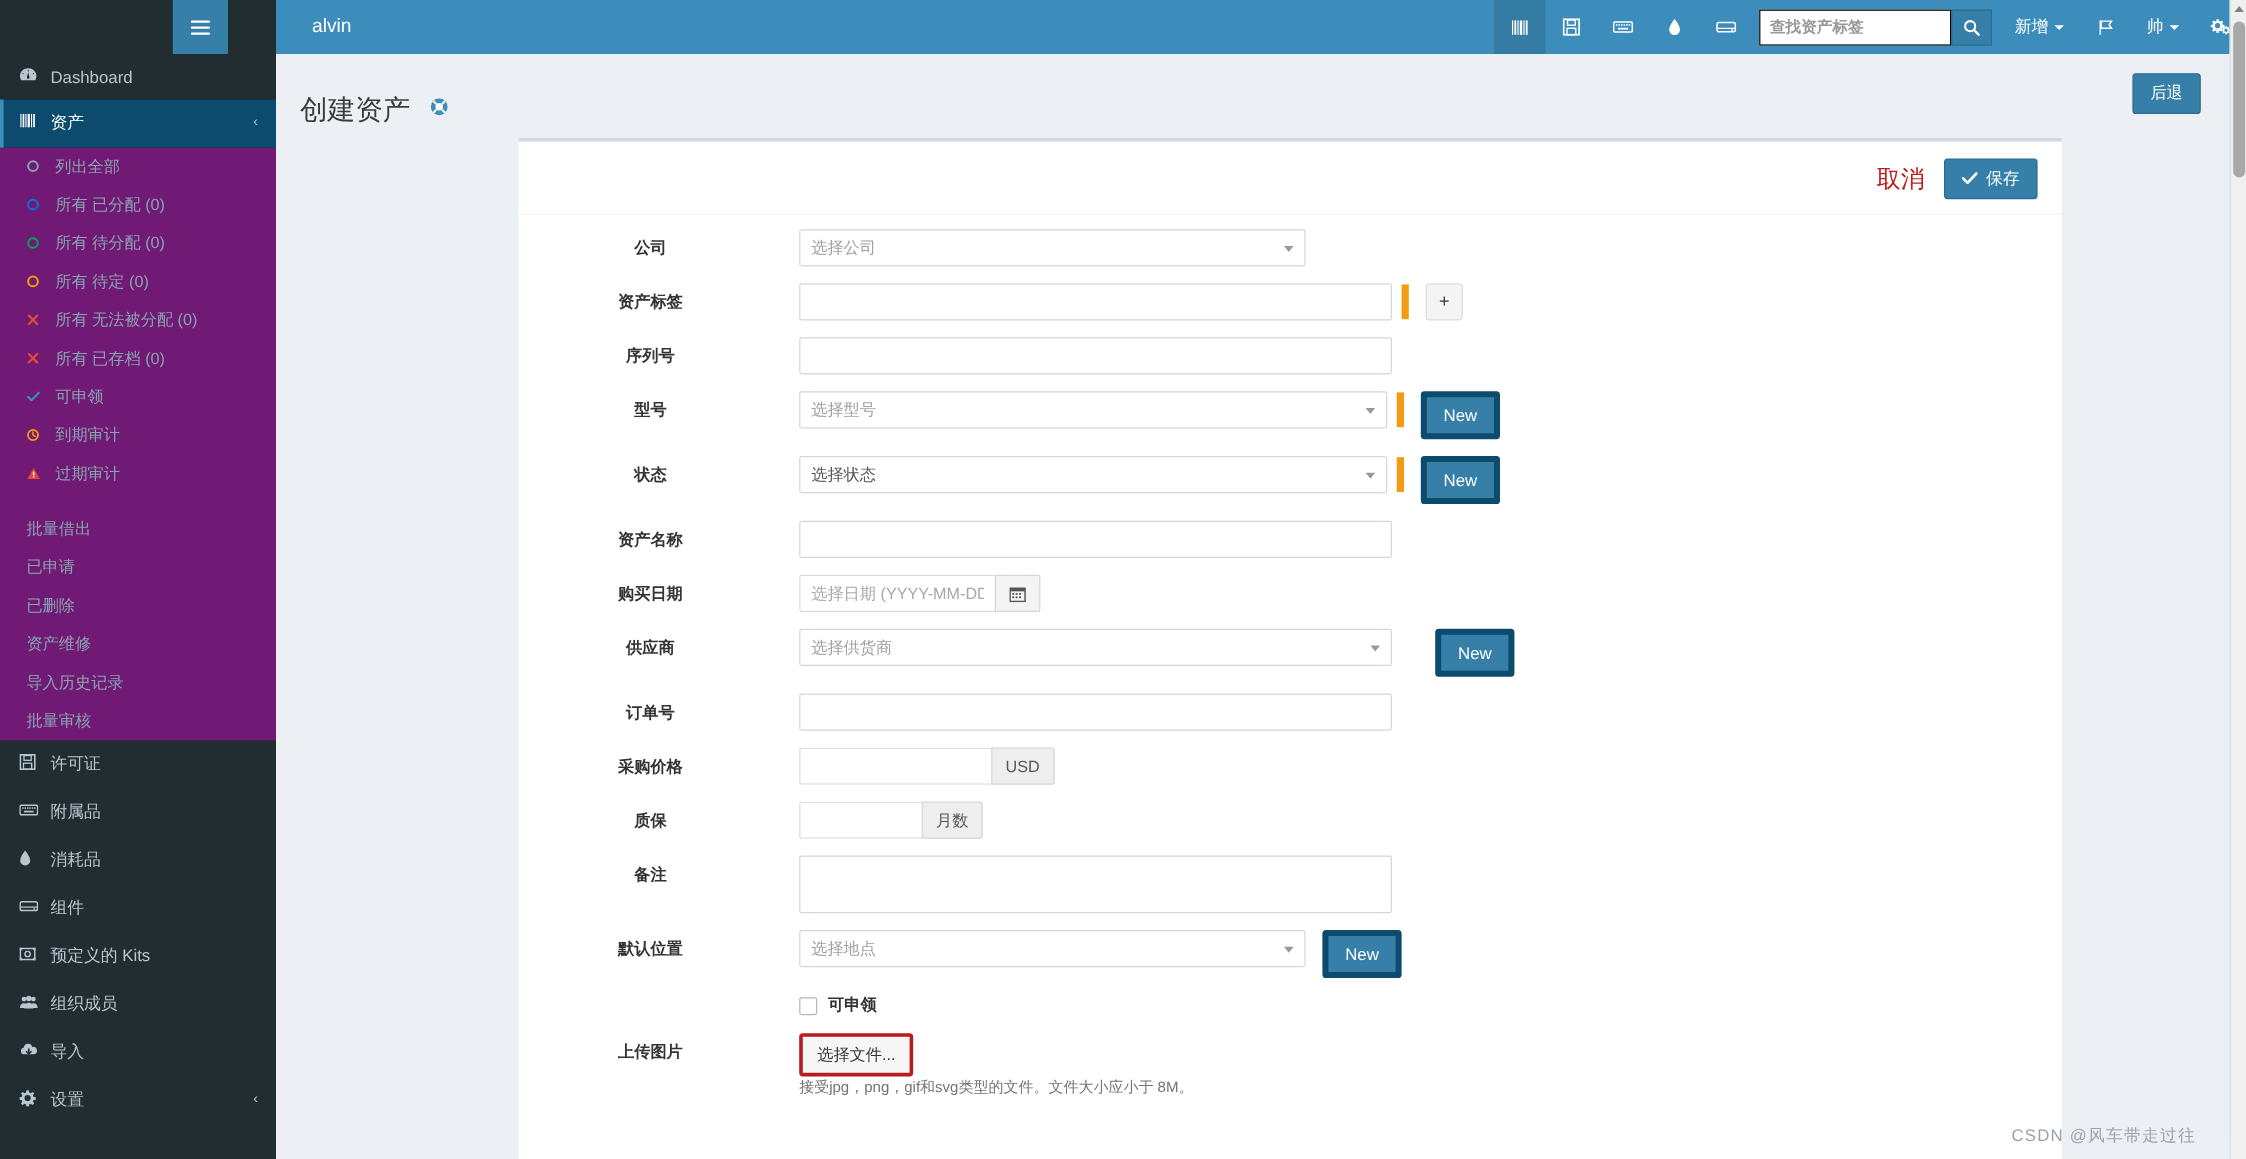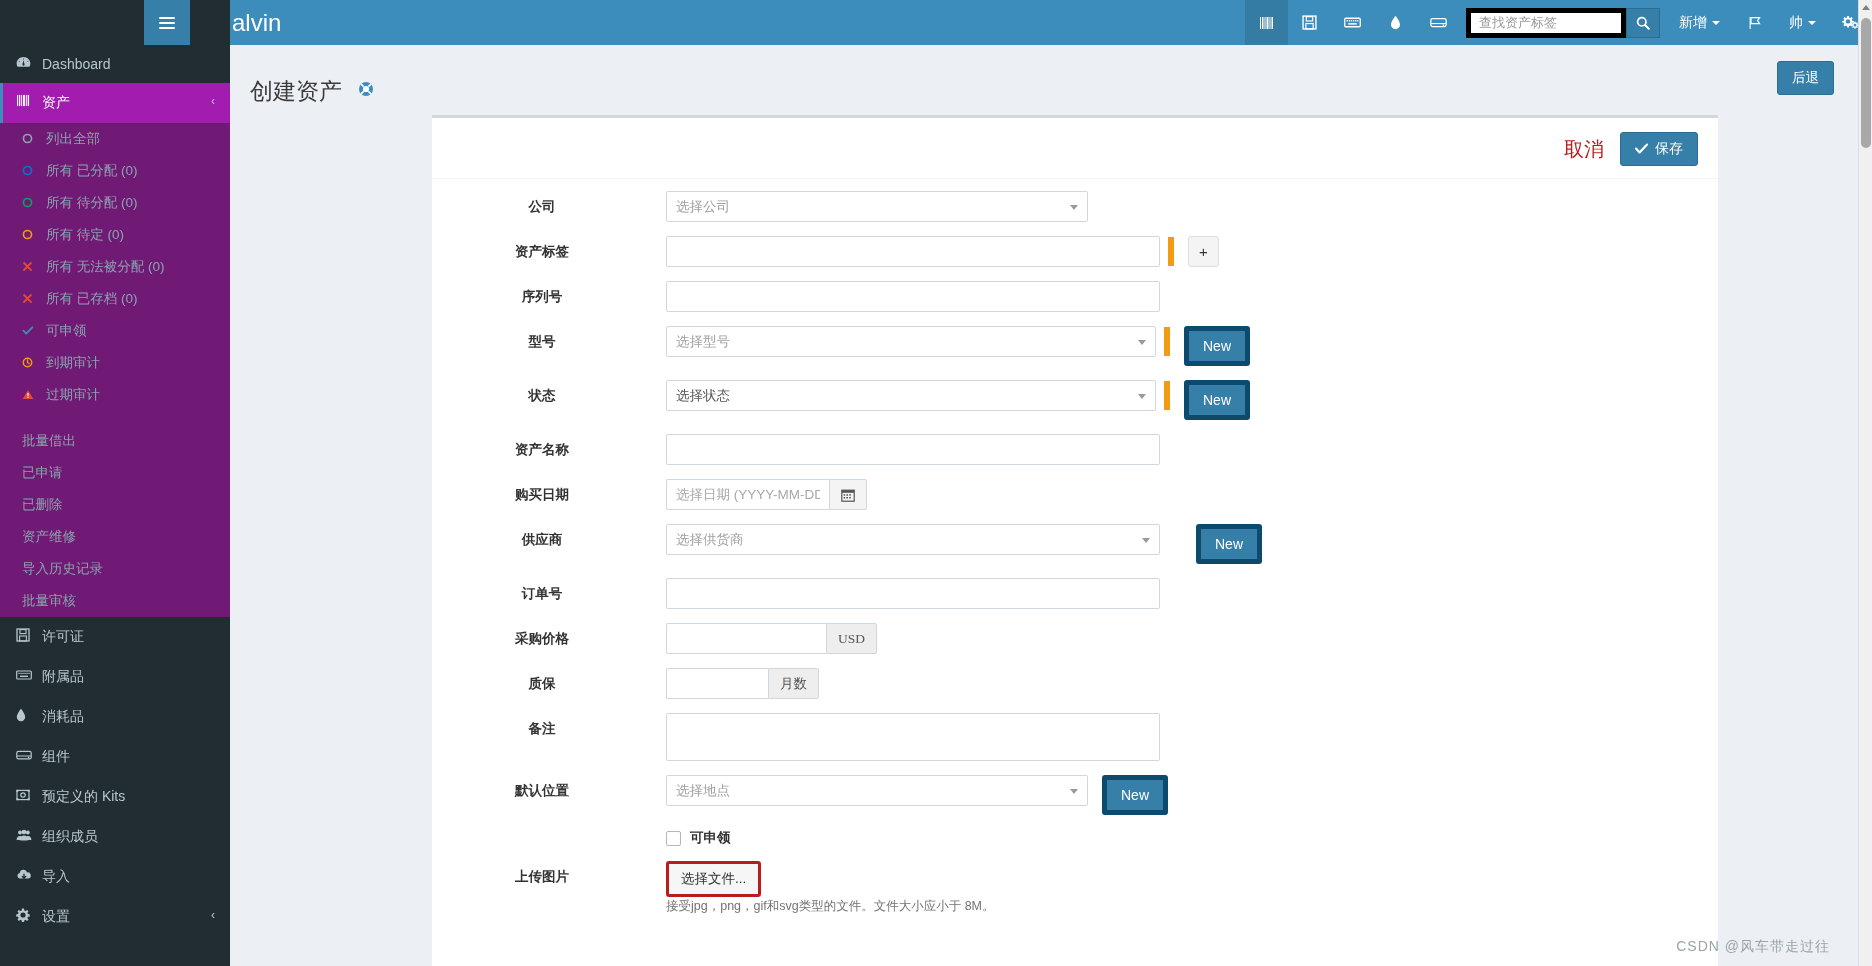--- a/index.html
+++ b/index.html
@@ -29,50 +29,51 @@
   .burger span { display:block; height:2px; background:#fff; margin:3px 0; border-radius:1px; }
 
   .nav-item {
     display:flex; align-items:flex-start; height:auto; padding:11px 5px 11px 16px;
     color:#b8c7ce; font-size:14px; cursor:pointer; position:relative;
   }
   .nav-item .ic { width:26px; flex:0 0 26px; font-size:14px; display:inline-block; }
   .nav-item .lbl { flex:1 1 auto; }
   .nav-item .ang { color:#b8c7ce; font-size:12px; margin-right:10px; }
   .nav-item.active {
-    background:#a21caf; color:#fff; border-left:3px solid #3c8dbc; padding-left:13px;
+    background:#0c4a6e; color:#fff; border-left:3px solid #3c8dbc; padding-left:13px;
   }
   .nav-item.dash { color:#b8c7ce; }
 
   .treeview { background:#701a75; }
   .tree-item {
     display:flex; align-items:center; padding:7px 5px 7px 22px;
     color:#8aa4af; font-size:13.5px; cursor:pointer;
   }
   .tree-item .tic { width:24px; flex:0 0 24px; font-size:13px; display:inline-block; }
   .tree-item.plain { padding-left:22px; }
   .tree-gap { height:14px; }
 
   
   .navbar {
     position:absolute; left:230px; top:0; right:0; height:45px;
     background:#3c8dbc; display:flex; align-items:center;
   }
-  .brand { color:#fff; font-size:24px; padding-left:2px; flex:0 0 auto; }
+  .brand { color:#fff; font-size:16px; padding-left:30px; flex:0 0 auto; }
   .nav-spacer { flex:1 1 auto; }
   .nv-icon {
     width:43px; height:45px; display:flex; align-items:center; justify-content:center;
     color:#fff; font-size:15px; cursor:pointer;
   }
   .nv-icon.on { background:#357ca5; }
   .searchwrap { display:flex; align-items:center; margin:0 6px; }
   .search-input {
-    width:160px; height:30px; border:5px solid #000000; background:#fff;
+    width:160px; height:30px; border:1px solid #000000; background:#fff;
     padding:0 8px; font-size:13px; color:#555; outline:none;
     font-family:"Liberation Sans","DejaVu Sans",sans-serif;
+    font-weight:bold;
   }
   .search-input::placeholder { color:#999; }
   .search-btn {
     width:34px; height:30px; background:#367fa9; border:1px solid #2b6d92;
     color:#fff; display:flex; align-items:center; justify-content:center; cursor:pointer;
   }
   .nv-text {
     color:#fff; font-size:14px; padding:0 13px; height:45px;
     display:flex; align-items:center; cursor:pointer; white-space:nowrap;
   }
@@ -157,21 +158,20 @@
     padding:7px 14px; border-radius:3px; margin-left:14px; cursor:pointer;text-align:right;
   }
   .btn-new.nomargin { margin-left:36px; }
 
   .igroup { display:flex; }
   .igroup .inp { border-right:none; border-radius:2px 0 0 2px; }
   .igroup .addon {
     height:31px; padding:0 11px; display:flex; align-items:center;
     border:1px solid #d2d6de; background:#eee; color:#555; font-size:13.5px;
     border-radius:0 2px 2px 0;
-    font-family:Liberation Serif, serif;
   }
   .igroup .addon.btnish { background:#f4f4f4; border-left:1px solid #d2d6de; }
 
   .txtarea {
     width:494px; height:48px; border:1px solid #d2d6de; border-radius:2px;
     background:#fff; resize:none; outline:none;
   }
 
   .chkrow { display:flex; align-items:center; }
   .chkbox {

